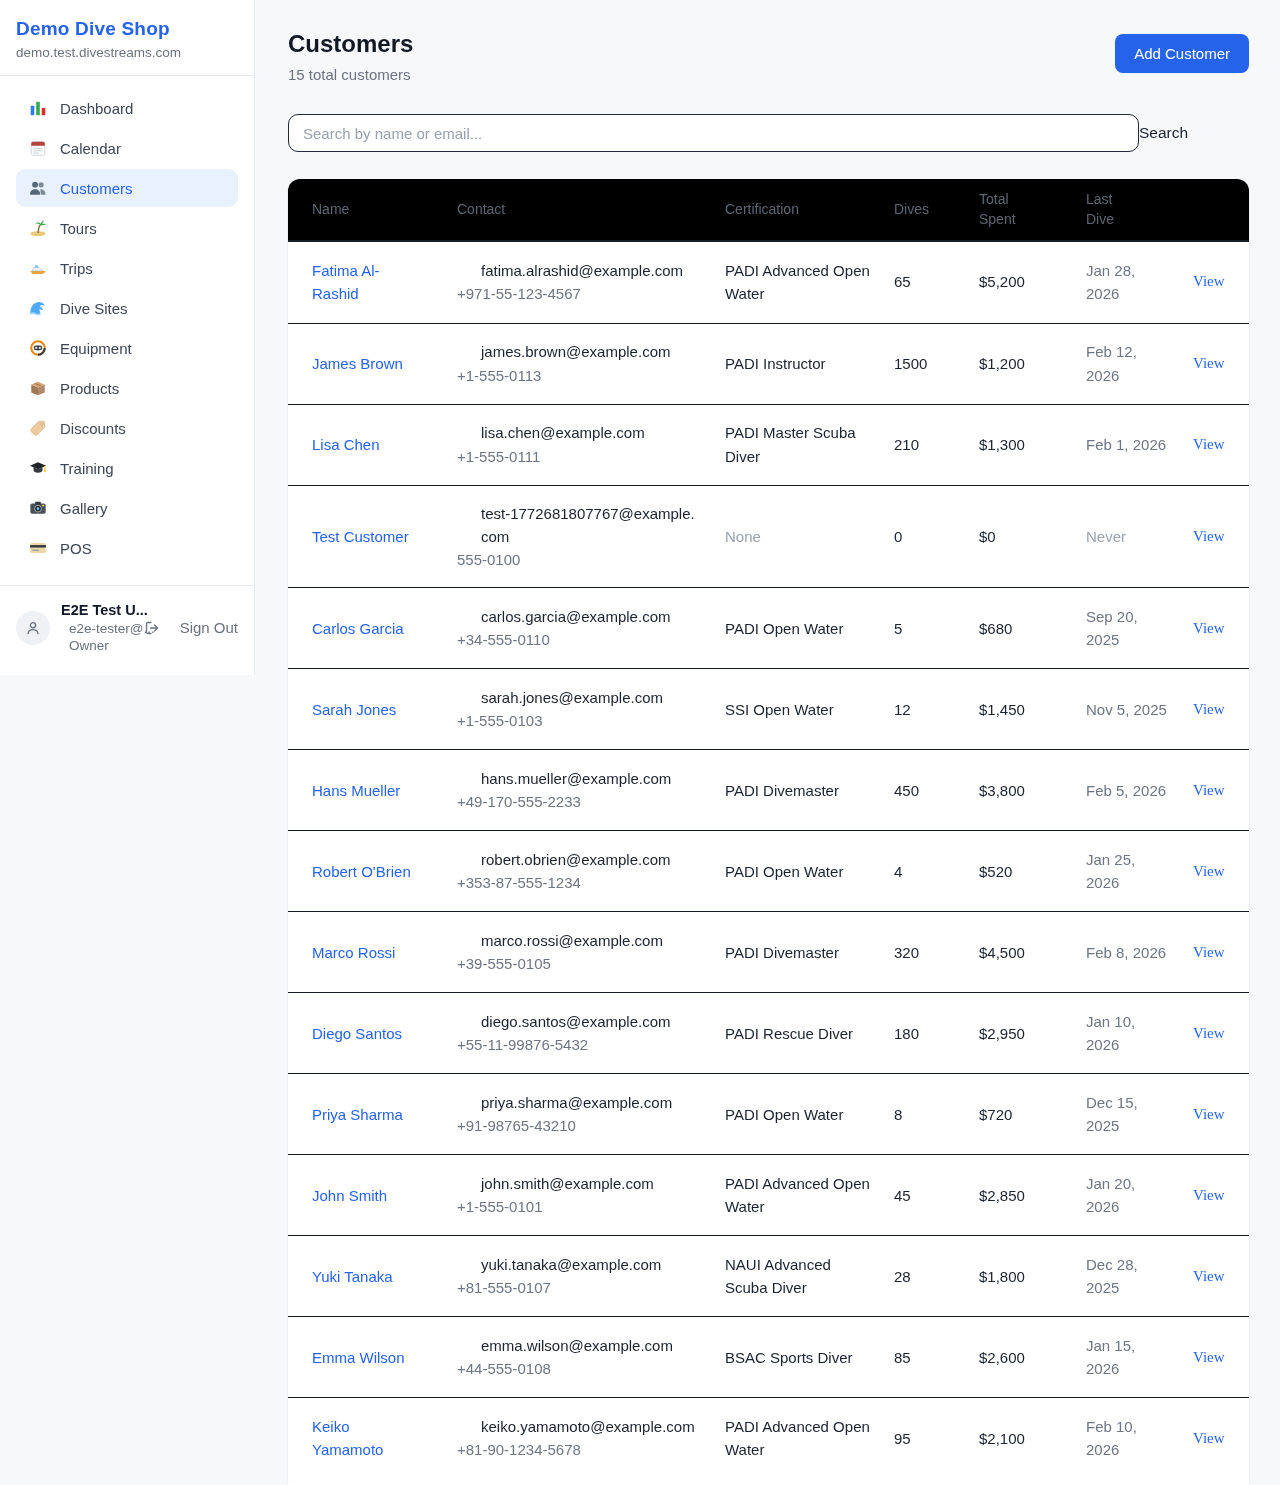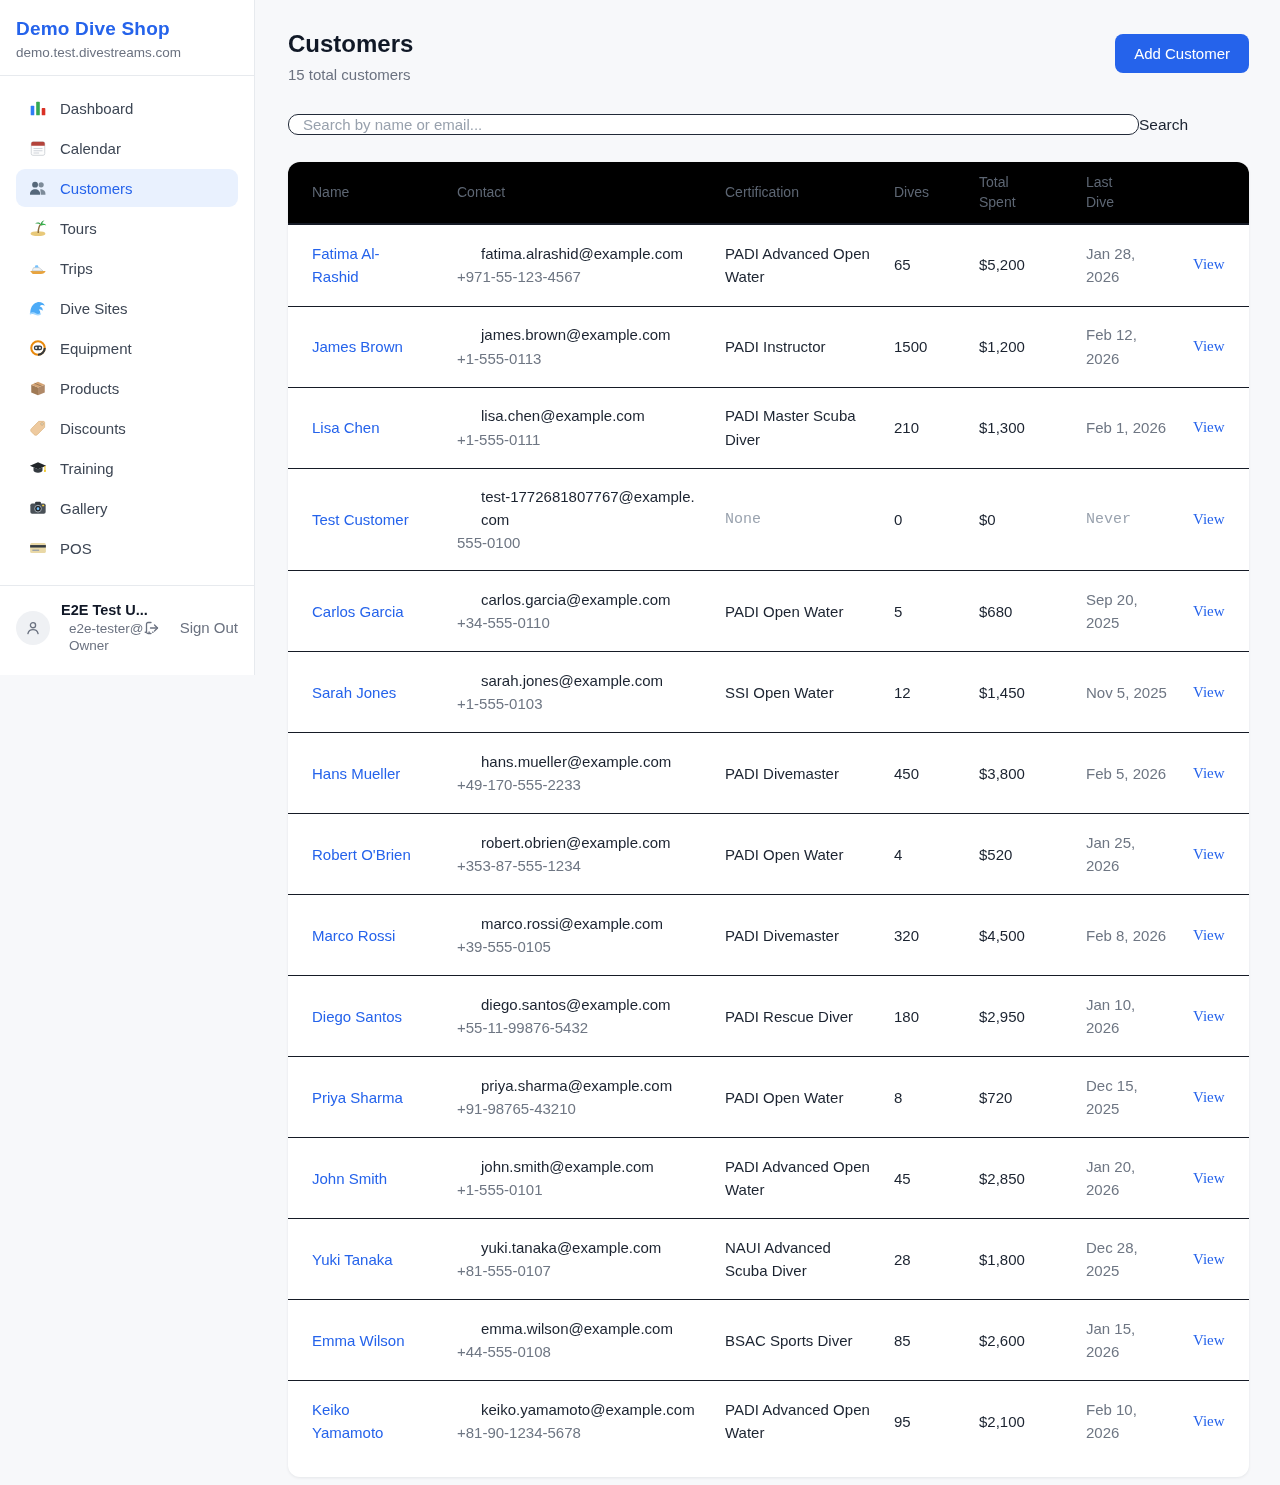--- a/index.html
+++ b/index.html
@@ -51,21 +51,21 @@
   .main { flex: 1; padding: 30px 31px 24px 33px; }
   .main-header { display: flex; justify-content: space-between; align-items: flex-start; }
   .page-title { font-size: 24px; font-weight: bold; color: #101826; }
   .page-subtitle { font-size: 15px; color: #6b7280; margin-top: 8px; }
   .btn-primary {
     background: #2563eb; color: #fff; border: none; border-radius: 8px;
     padding: 11px 19px; font-size: 15px; font-family: inherit; cursor: pointer; margin-top: 4px;
   }
   .search-row { display: flex; align-items: center; margin-top: 31px; }
   .search-input {
-    flex: 1; height: 21px; background: #fff; border: 1.5px solid #222a38;
+    flex: 1; height: 38px; background: #fff; border: 1.5px solid #222a38;
     border-radius: 10px; padding: 0 14px; font-size: 15px; font-family: inherit; color: #111827;
   }
   .search-input::placeholder { color: #98a1ad; }
   .search-btn {
     width: 110px; text-align: left; background: none; border: none;
     font-size: 15.5px; color: #1a2230; font-family: inherit; cursor: pointer;
   }
 
   
   .card {
@@ -85,21 +85,21 @@
   .th .wrap2 { display: inline-block; max-width: 3.4em; }
   .row { min-height: 81px; font-size: 15px; border-top: 1px solid #161b26; }
   .row:first-of-type { border-top: none; }
   .cell { padding: 16px 24px 16px 0; line-height: 1.55; }
   .cell-name { color: #2563eb; font-weight: 500; cursor: pointer; padding-right: 43px; }
   .email { color: #1b2330; word-break: break-all; margin-left: 24px; }
   .phone { color: #6e7683; }
   .cert { color: #1b2330; }
   .num, .spent { color: #1b2330; }
   .date { color: #6e7683; }
-  .muted { color: #9aa3af; font-family: Liberation Mono, monospace; }
+  .muted { color: #9aa3af; }
   .view { color: #2563eb; cursor: pointer; padding-right: 0; font-family: Liberation Serif, serif; }
 </style>
 </head>
 <body>
 
 <div class="layout">
 
   <aside class="sidebar">
     <div class="sidebar-header">
       <div class="shop-name">Demo Dive Shop</div>

